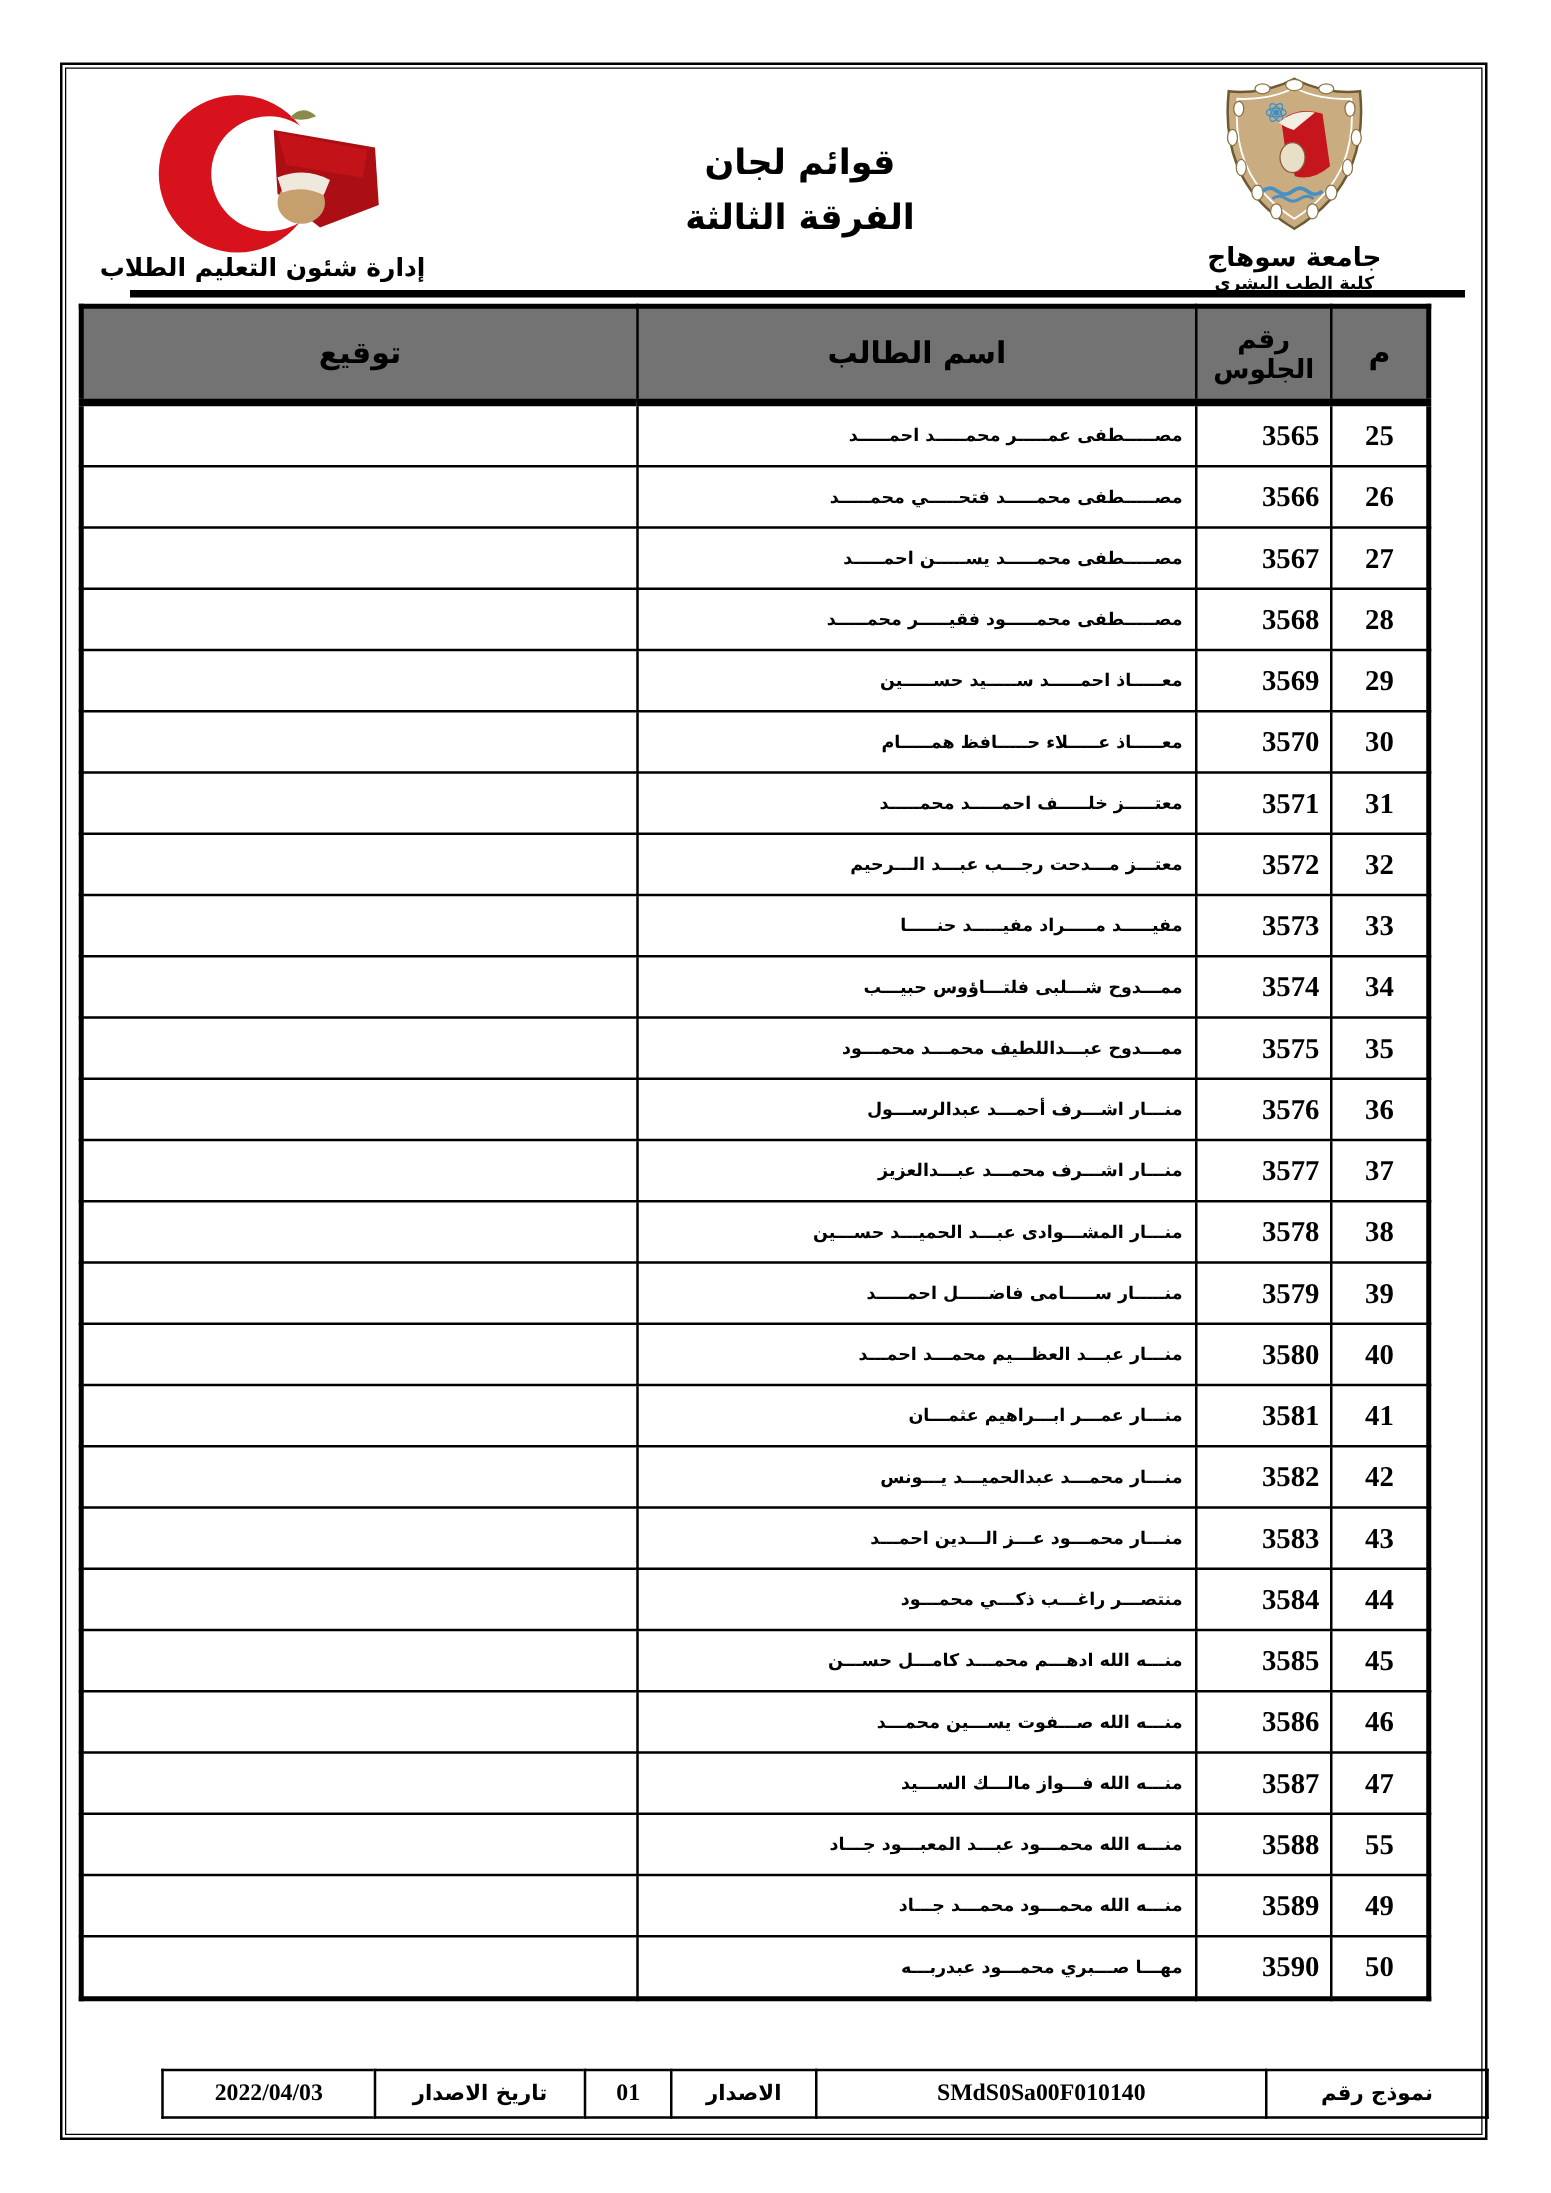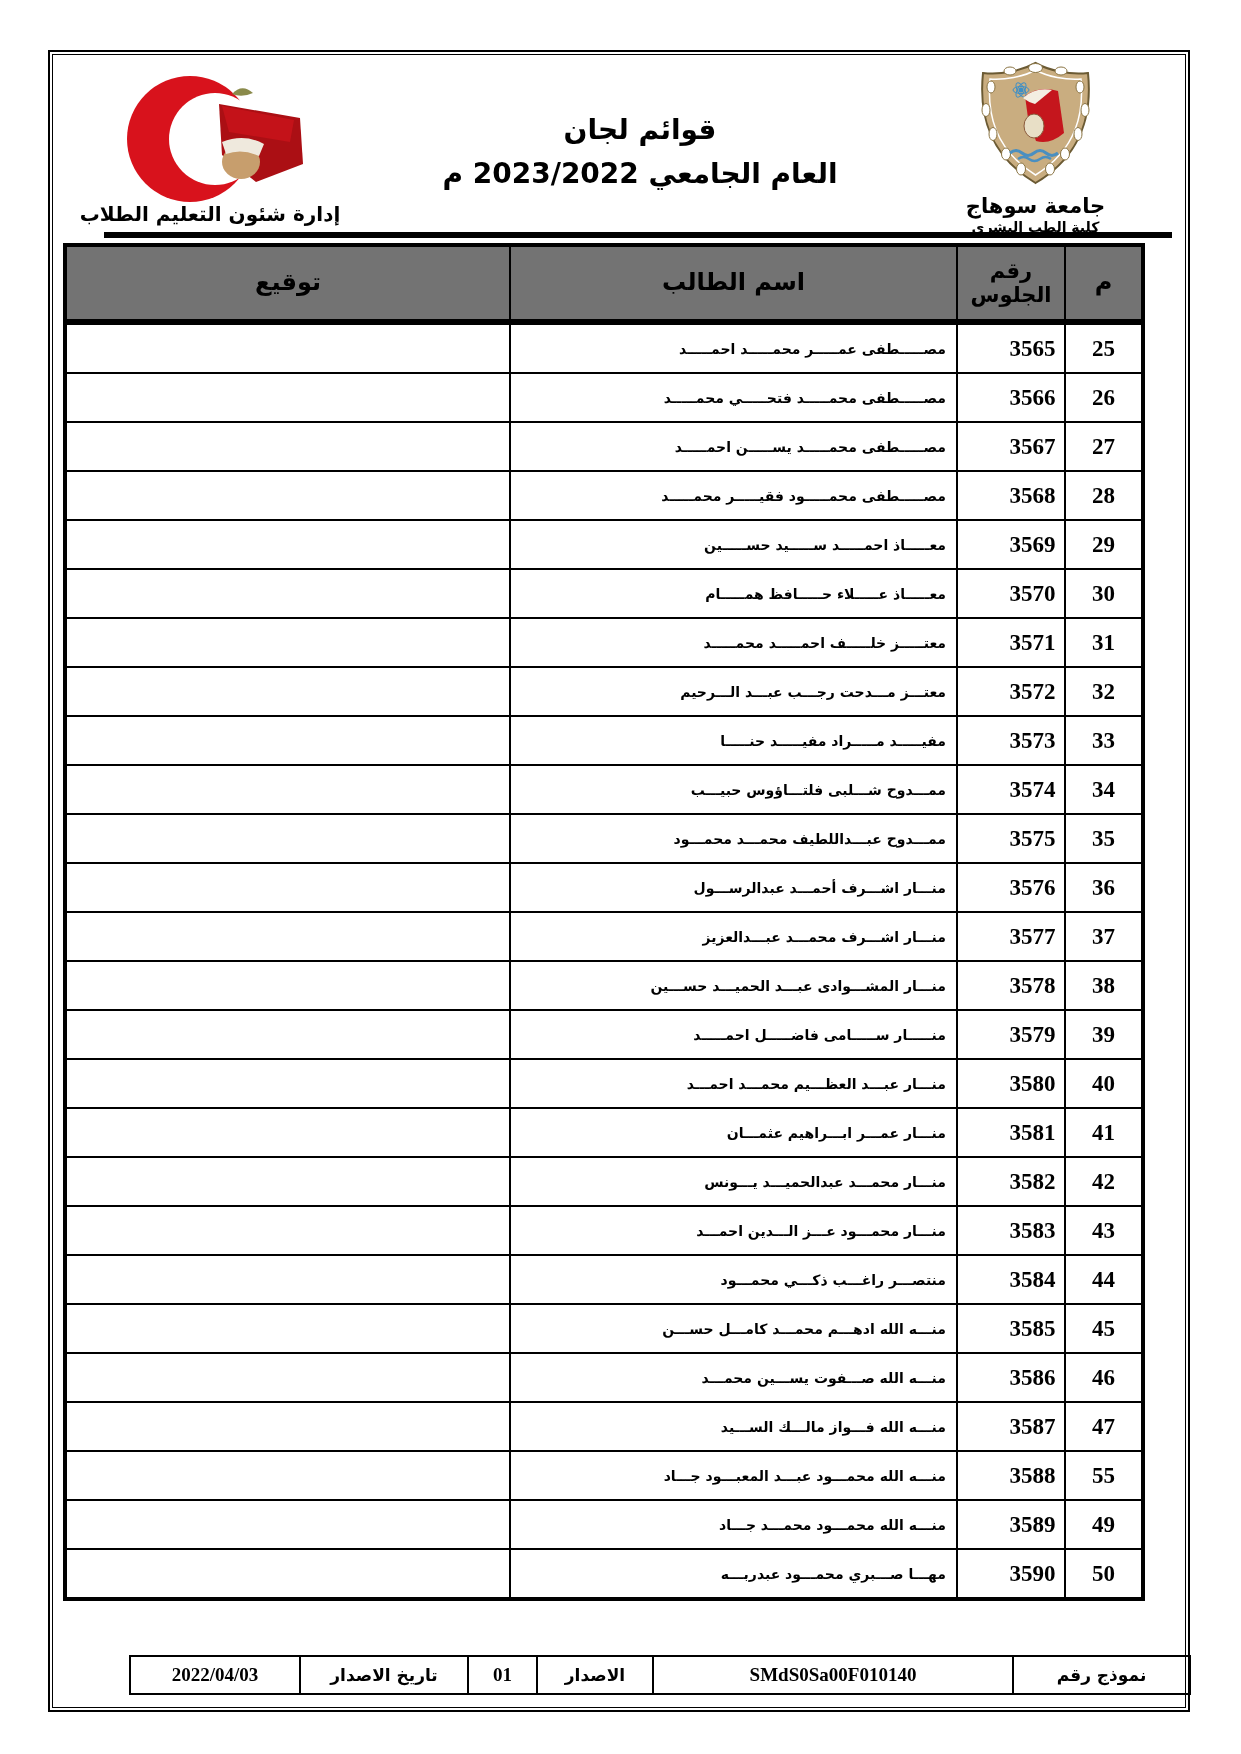--- a/index.html
+++ b/index.html
@@ -94,21 +94,21 @@
       <text font-size="20" font-weight="bold" fill="#ffffff" stroke="#222222" stroke-width="0.7">
         <textPath href="#arcBot">كلية الطب</textPath>
       </text>
     </svg>
   </div>
 
   <div class="dept-text">إدارة شئون التعليم الطلاب</div>
 
   <div class="center-titles">
     <div>قوائم لجان</div>
-    <div>العام الجامعي 2023/2022 م</div>
+    <div>الفرقة الثالثة</div>
   </div>
 
   <div class="right-org">
     <span class="shield-wrap">
       <svg width="117" height="126" viewBox="0 0 117 126">
         <path d="M58.5,3 C73,11 93,15 111,13 C115,52 107,94 58.5,123 C10,94 2,52 6,13 C24,15 44,11 58.5,3 Z" fill="#c9ad80" stroke="#6b5a33" stroke-width="2"></path>
         <path d="M58.5,10 C71,17 89,20 104,19 C107,53 100,89 58.5,115 C17,89 10,53 13,19 C28,20 46,17 58.5,10 Z" fill="none" stroke="#ffffff" stroke-width="1.5"></path>
         <g fill="#ffffff" stroke="#8a7443" stroke-width="1">
           <ellipse cx="58.5" cy="8" rx="7" ry="4.5"></ellipse>
           <ellipse cx="33" cy="11" rx="6" ry="4"></ellipse>

